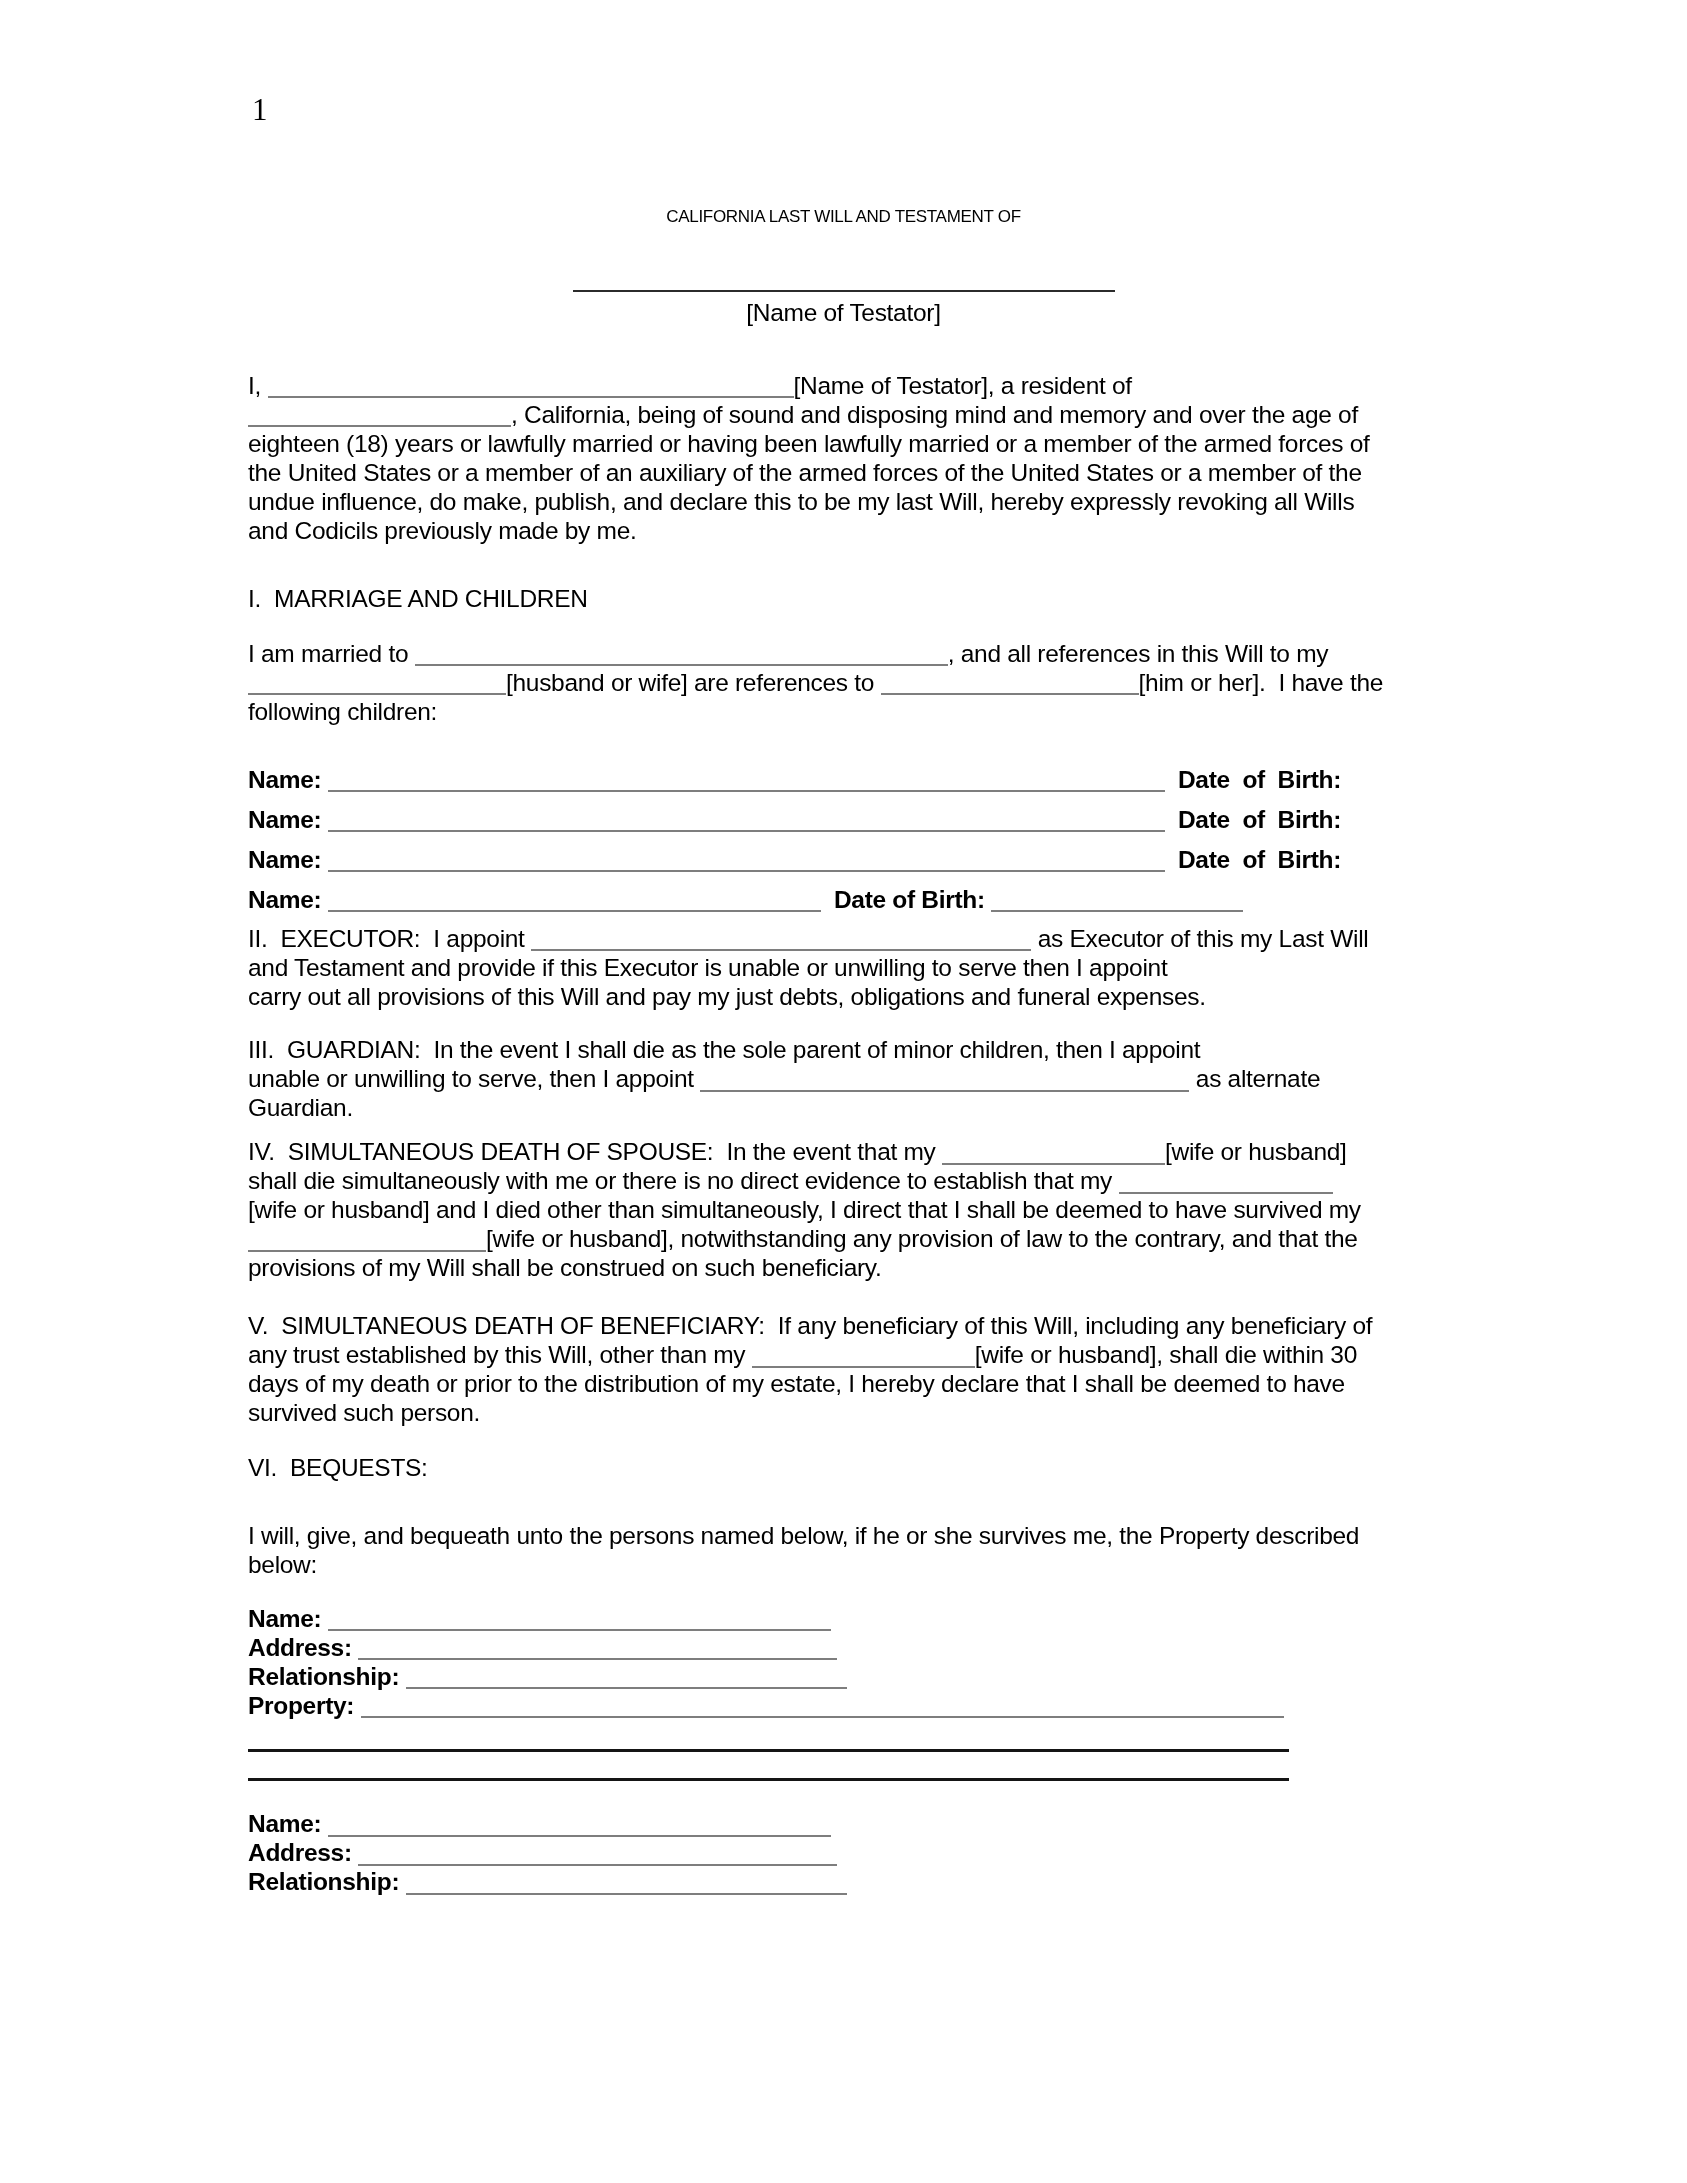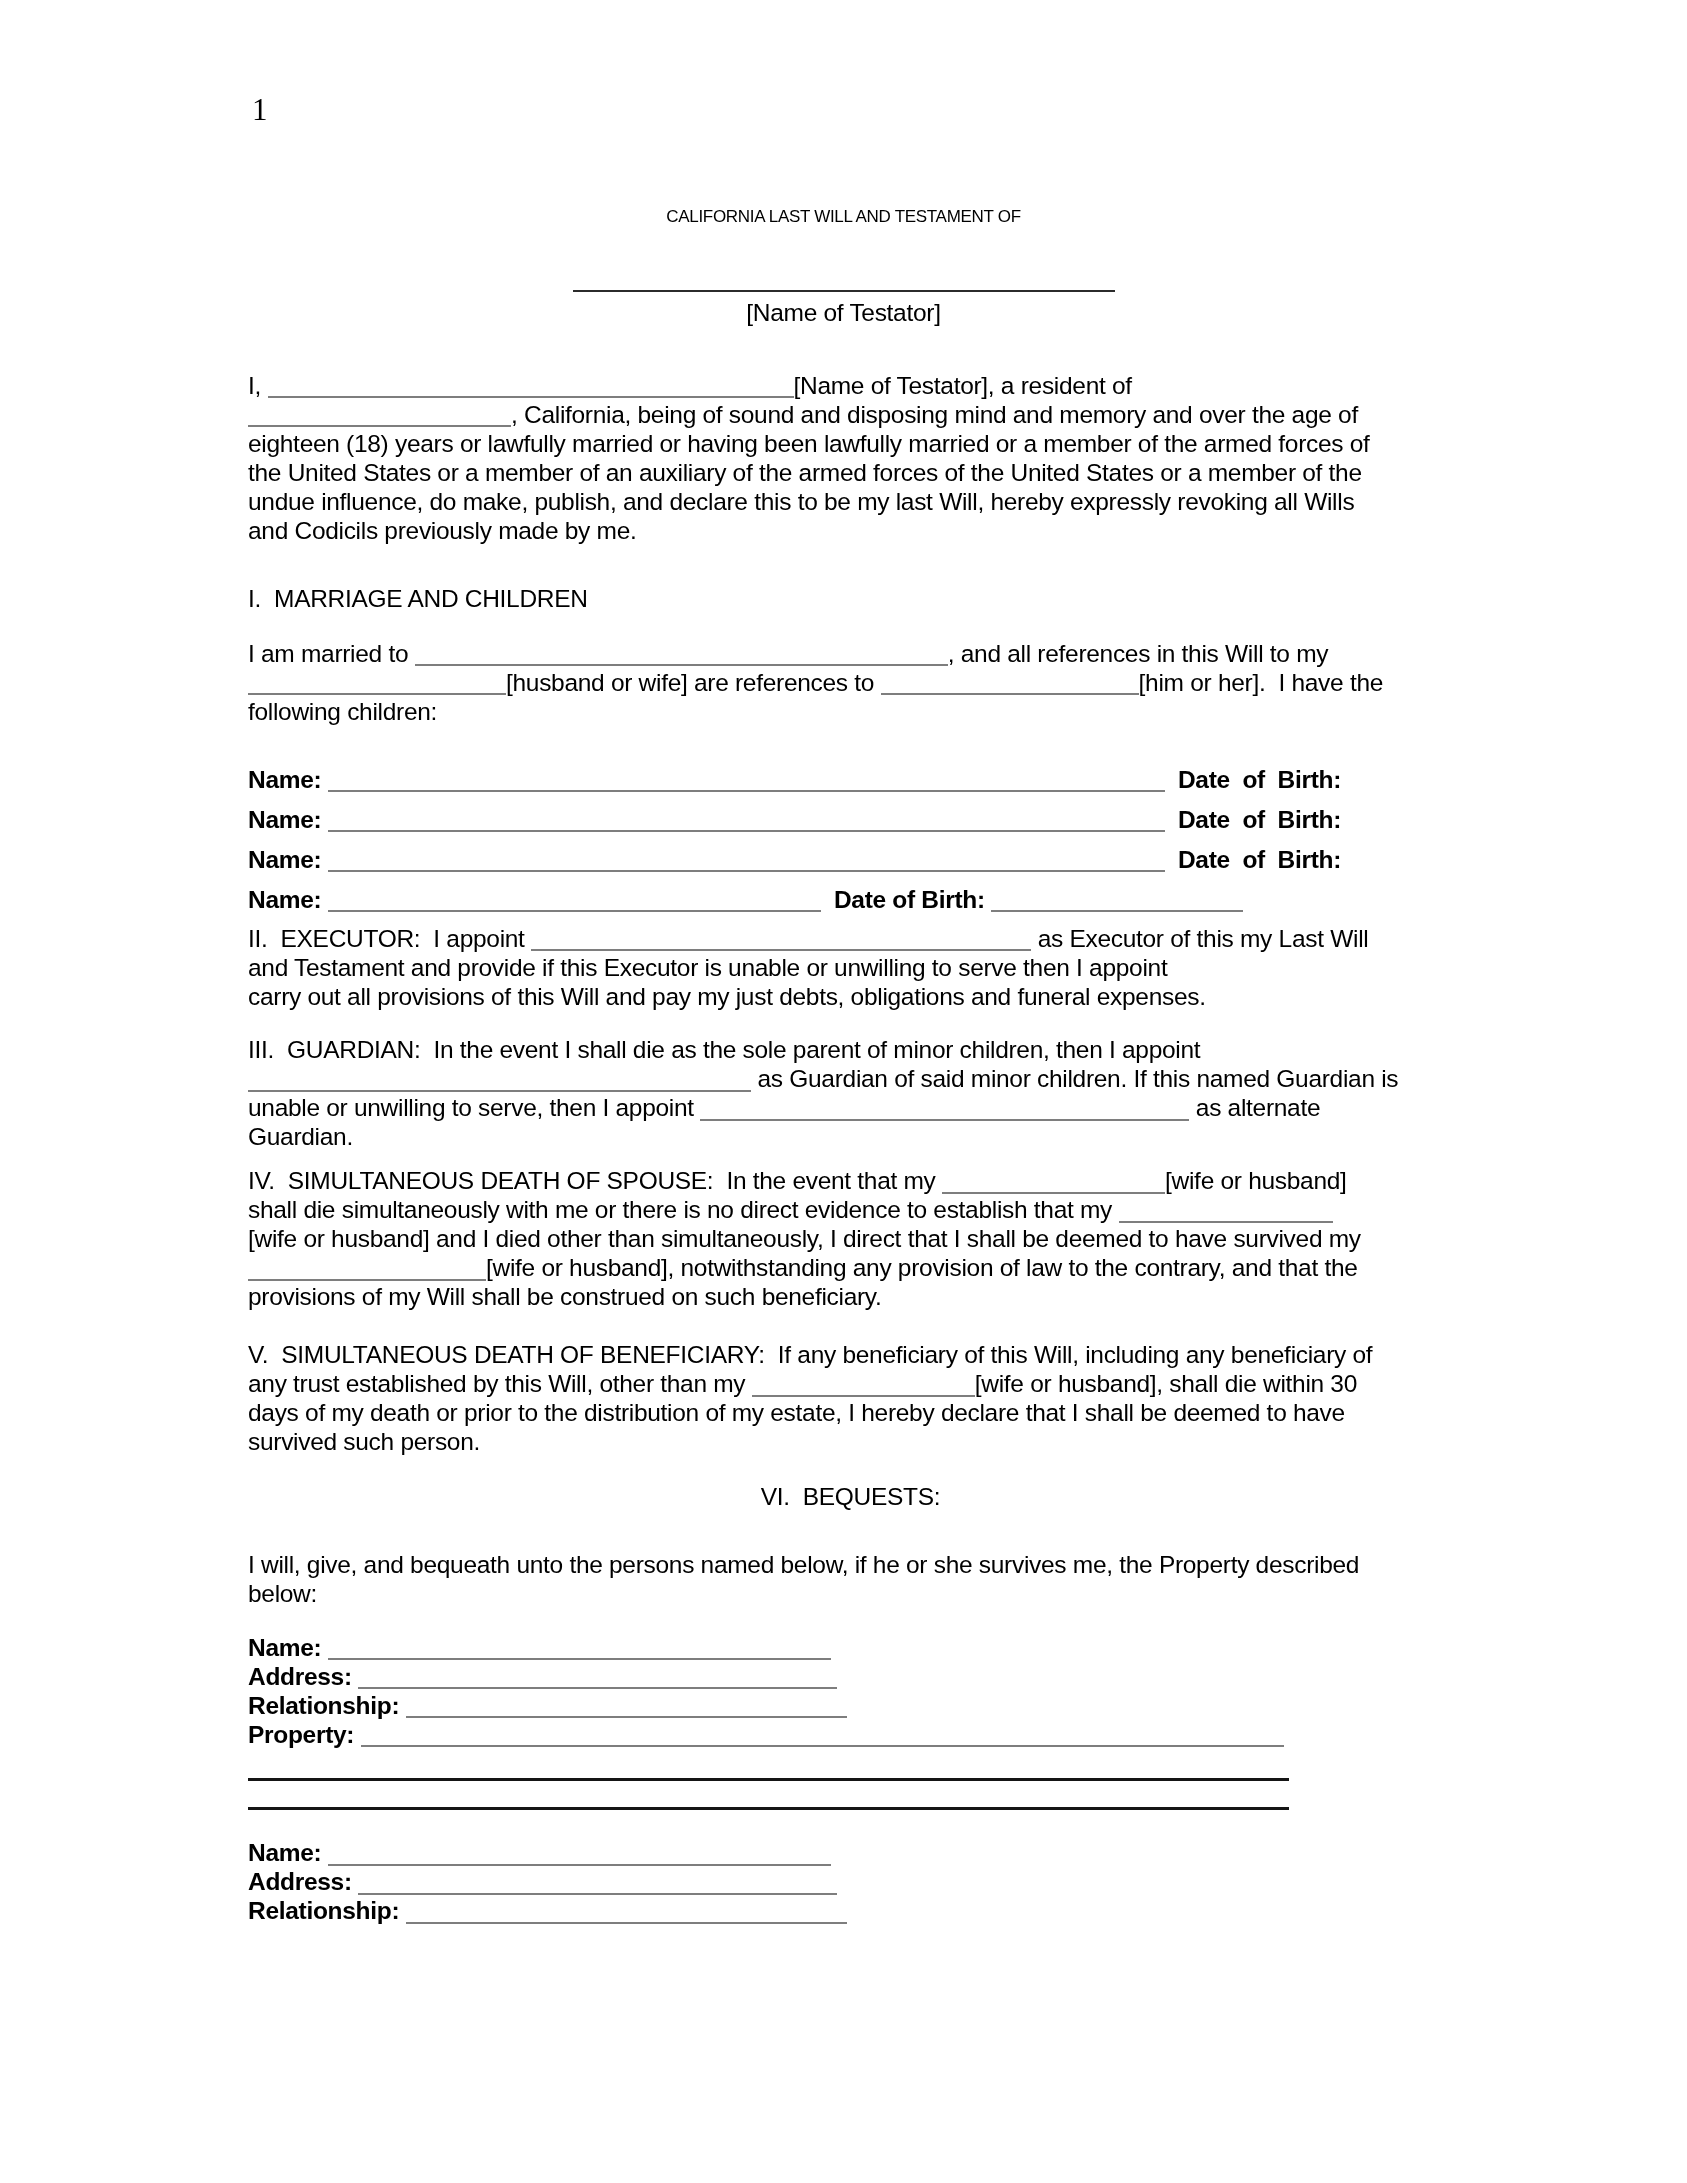--- a/index.html
+++ b/index.html
@@ -77,21 +77,21 @@
   .heading { white-space: pre; line-height: 30px; }
 
   .m-opening      { margin-top: 43px; }
   .m-heading1     { margin-top: 39px; }
   .m-marriage     { margin-top: 24.5px; }
   .m-children     { margin-top: 34px; }
   .m-executor     { margin-top: 4.4px;  }
   .m-guardian     { margin-top: 24.5px; }
   .m-spouse       { margin-top: 15px; }
   .m-beneficiary  { margin-top: 29px; }
-  .m-heading6     { margin-top: 26px; text-align: center; }
+  .m-heading6     { margin-top: 26px; }
   .m-intro        { margin-top: 38px; }
   .m-block1       { margin-top: 24.5px; }
   .m-cont         { margin-top: 3.5px;  }
   .m-block2       { margin-top: 28px; }
 </style>
 </head>
 <body>
 
 <div class="page">
 
@@ -129,21 +129,20 @@
     </div>
 
   <div class="block m-executor">
       <div class="line"><span>II.  EXECUTOR:  I appoint </span><span class="blank" style="width: 500px;"></span><span> as Executor of this my Last Will</span></div>
       <div class="line"><span>and Testament and provide if this Executor is unable or unwilling to serve then I appoint</span></div>
       <div class="line"><span>carry out all provisions of this Will and pay my just debts, obligations and funeral expenses.</span></div>
     </div>
 
   <div class="block m-guardian">
       <div class="line"><span>III.  GUARDIAN:  In the event I shall die as the sole parent of minor children, then I appoint</span></div>
-      <div class="line"><span class="blank" style="width: 503px;"></span><span> as Guardian of said minor children. If this named Guardian is</span></div>
       <div class="line"><span>unable or unwilling to serve, then I appoint </span><span class="blank" style="width: 489px;"></span><span> as alternate</span></div>
       <div class="line"><span>Guardian.</span></div>
     </div>
 
   <div class="block m-spouse">
       <div class="line"><span>IV.  SIMULTANEOUS DEATH OF SPOUSE:  In the event that my </span><span class="blank" style="width: 223px;"></span><span>[wife or husband]</span></div>
       <div class="line"><span>shall die simultaneously with me or there is no direct evidence to establish that my </span><span class="blank" style="width: 214px;"></span></div>
       <div class="line"><span>[wife or husband] and I died other than simultaneously, I direct that I shall be deemed to have survived my</span></div>
       <div class="line"><span class="blank" style="width: 238px;"></span><span>[wife or husband], notwithstanding any provision of law to the contrary, and that the</span></div>
       <div class="line"><span>provisions of my Will shall be construed on such beneficiary.</span></div>

